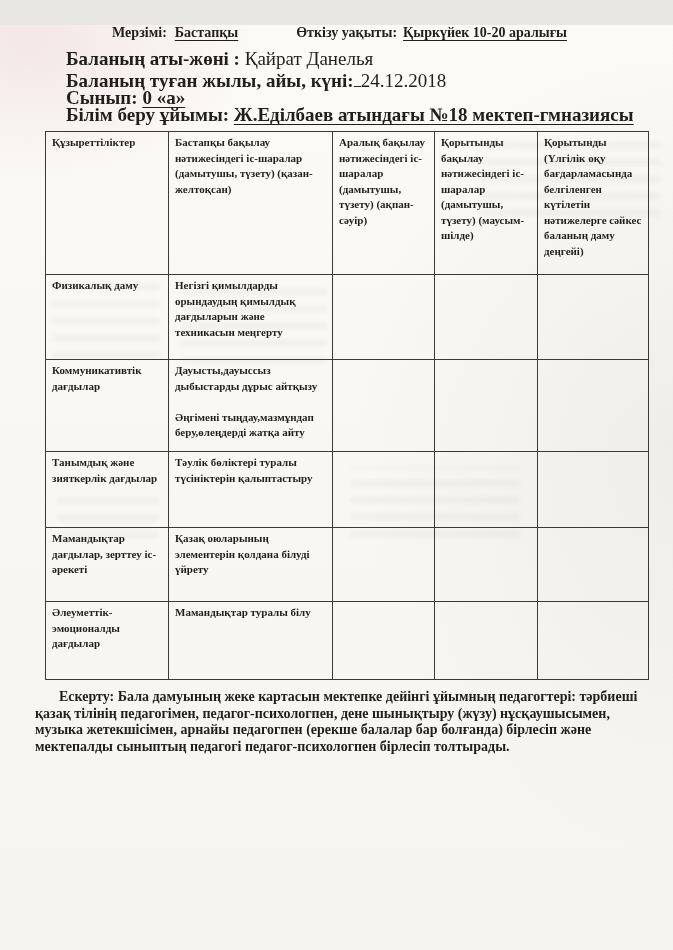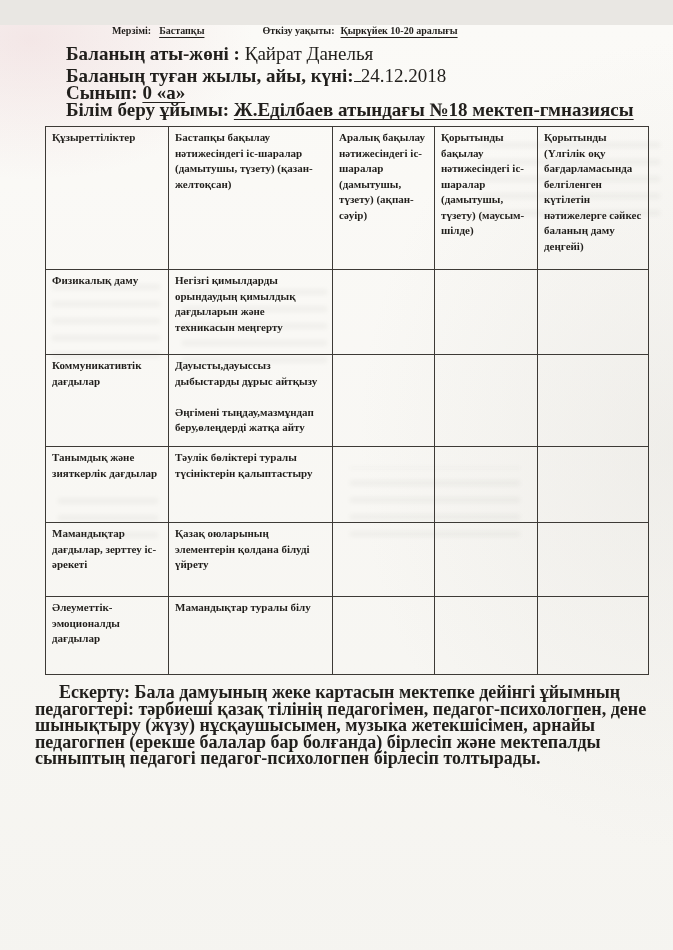--- a/index.html
+++ b/index.html
@@ -20,21 +20,21 @@
     position:absolute;left:0;right:0;bottom:0;height:11px;
     background:linear-gradient(to bottom, rgba(0,0,0,0), rgba(112,110,106,0.38));
     filter:blur(1px);
   }
   .doc-title{
     padding-top:41px;text-align:center;
     font-size:14.5px;font-weight:bold;letter-spacing:0.2px;
   }
   .meta-row{
     margin:25px 0 0 112px;
-    font-size:10px;font-weight:bold;display:flex;align-items:baseline;
+    font-size:14px;font-weight:bold;display:flex;align-items:baseline;
   }
   .meta-gap{width:48px;}
   .u{ text-decoration:underline; text-decoration-thickness:1.4px; text-underline-offset:2.5px;}
   .u-pad{padding-right:10px;}
   .short-u{display:inline-block;width:7px;height:1em;border-bottom:1.4px solid #211f1c;vertical-align:baseline;}
   .lbl{font-weight:bold;}
   .val-reg{font-weight:normal;}
   .info{
     margin:9px 0 0 66px;
     font-size:19px;font-weight:bold;line-height:17px;
@@ -46,21 +46,21 @@
     font-size:11px;line-height:15.5px;font-weight:bold;
   }
   table.card td{
     border:1.6px solid #3d3a36;
     vertical-align:top;padding:3px 6px 3px 6px;
     overflow:hidden;
   }
   td.c-init{white-space:pre-line;}
   .note{
     margin:9px 16px 0 35px;
-    font-size:18px;line-height:16.5px;font-weight:bold;
+    font-size:14px;line-height:16.5px;font-weight:bold;
     text-indent:24px;text-align:left;
   }
   
   .ghost{
     position:absolute;pointer-events:none;
     background:repeating-linear-gradient(0deg, transparent 0 5px, rgba(104,110,96,0.55) 5px 11px, transparent 11px 17px);
     opacity:0.10;filter:blur(2px);
   }
   .g1{left:480px;top:108px;width:180px;height:88px;}
   .g2{left:52px;top:252px;width:108px;height:86px;}

